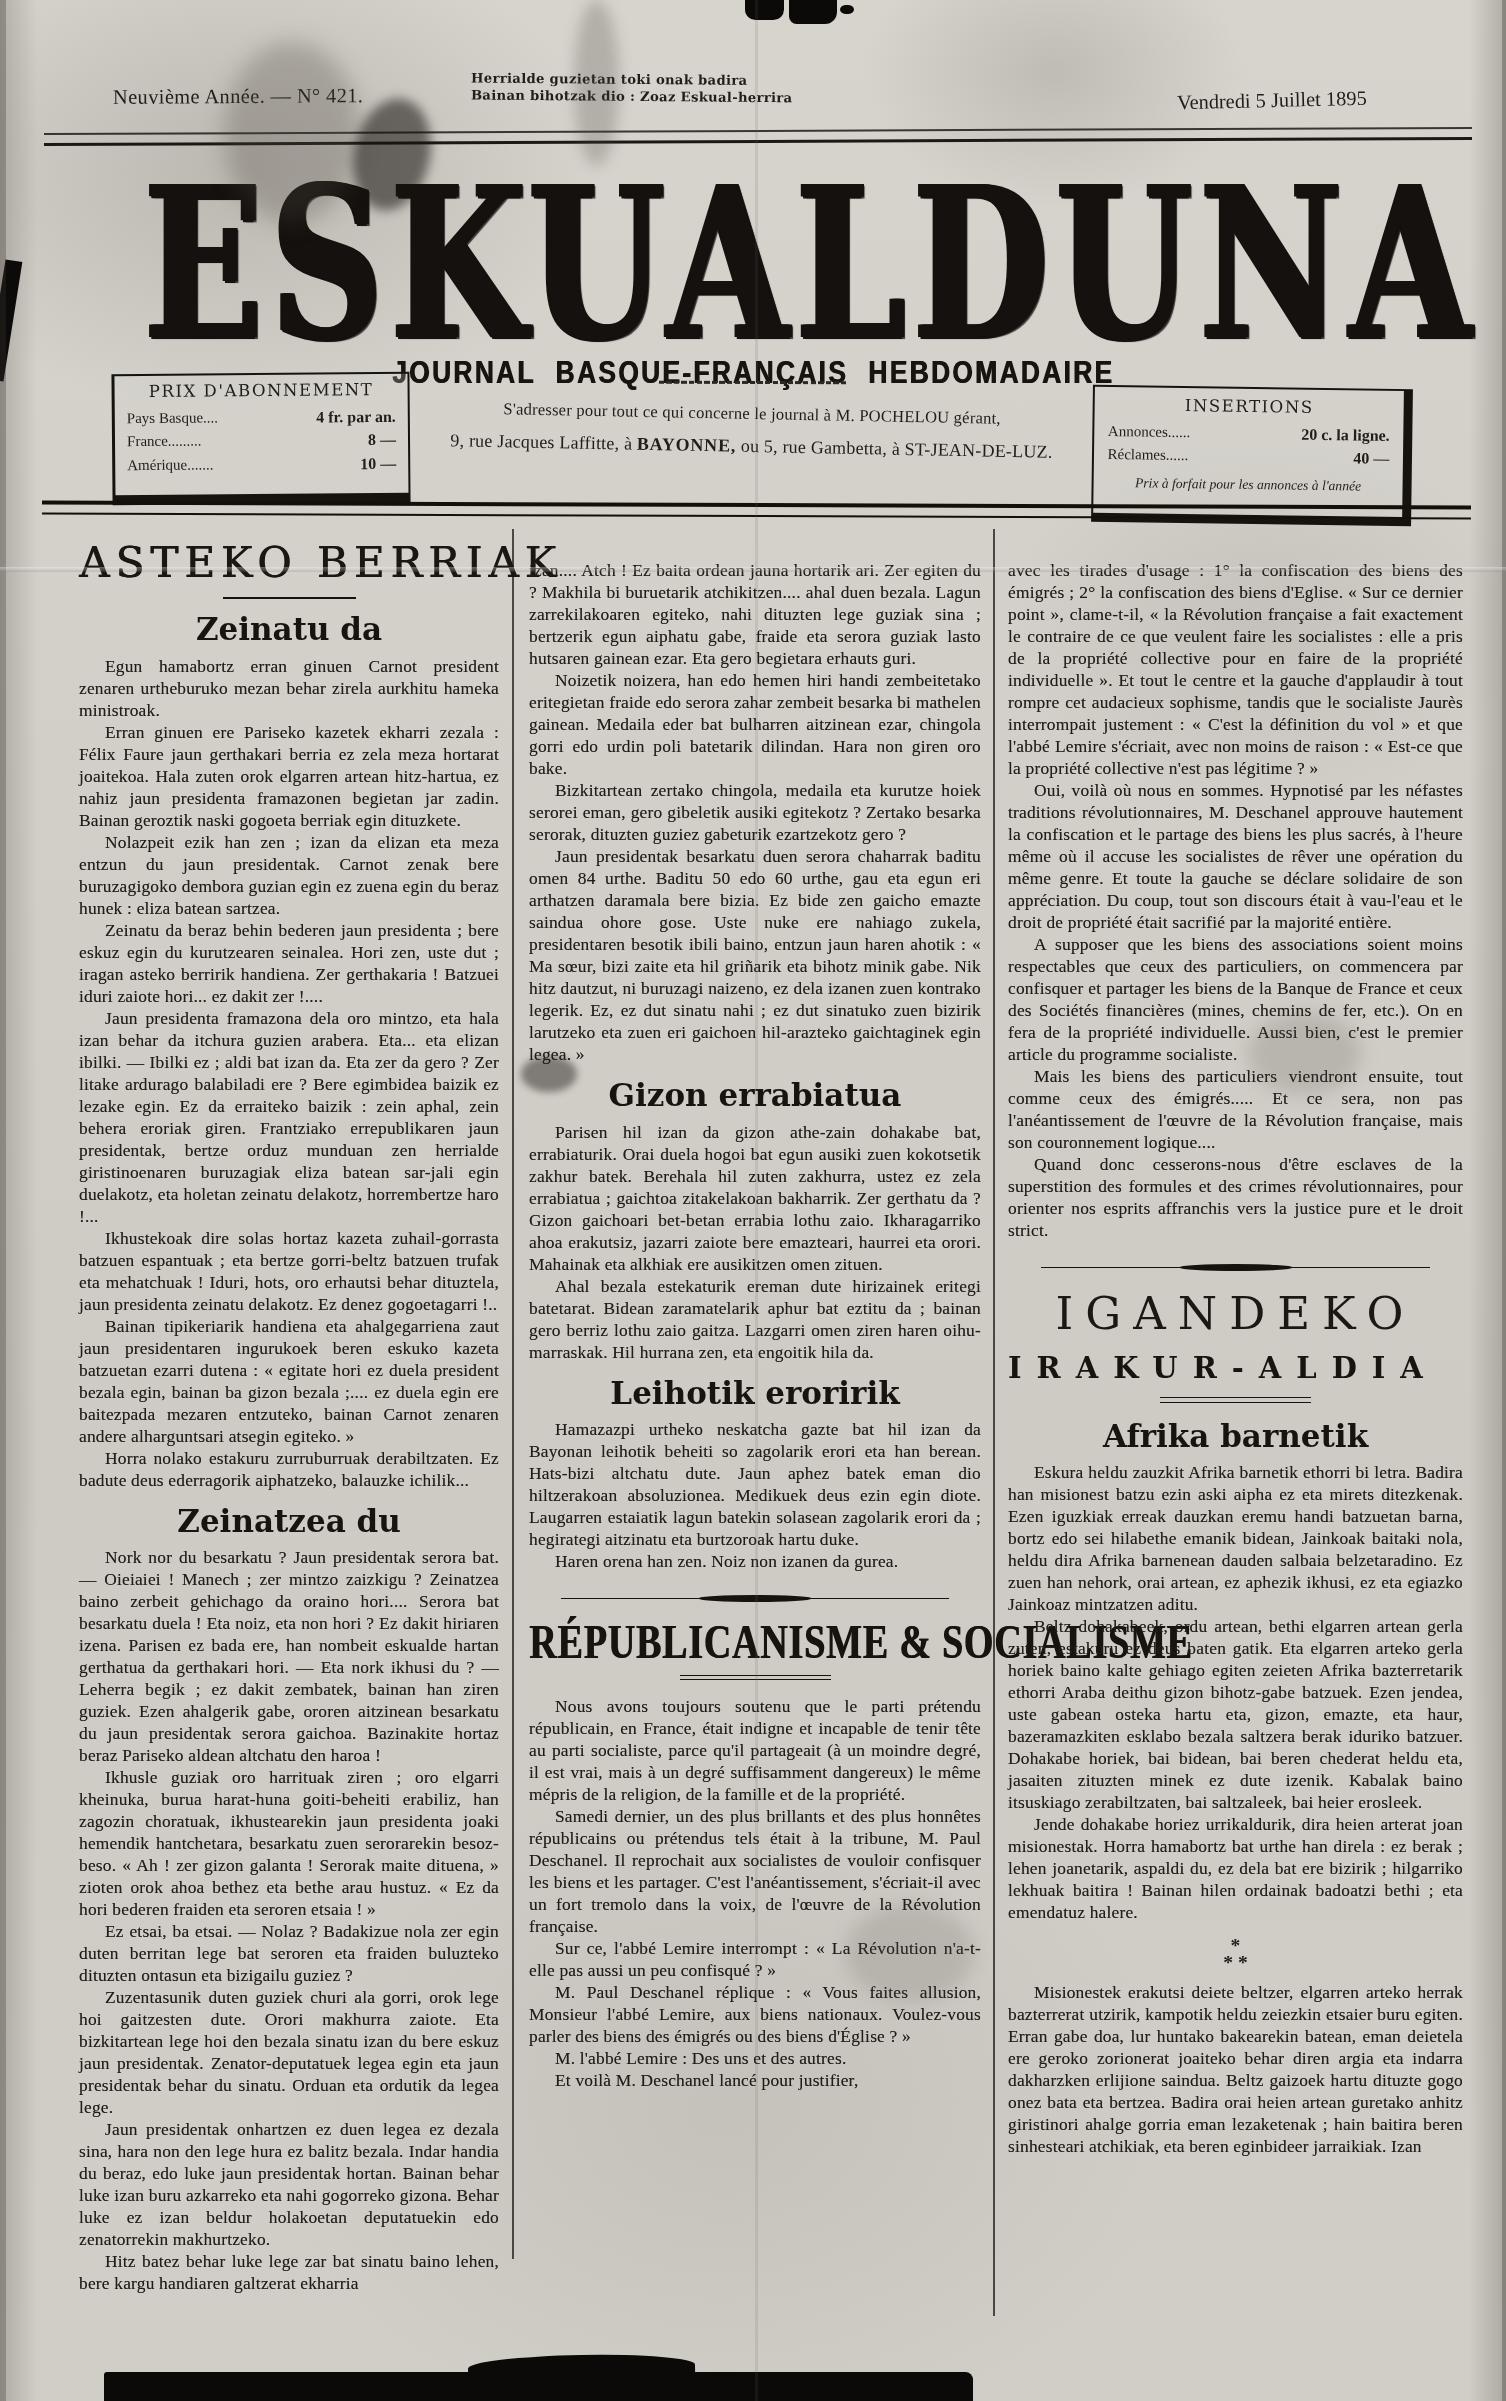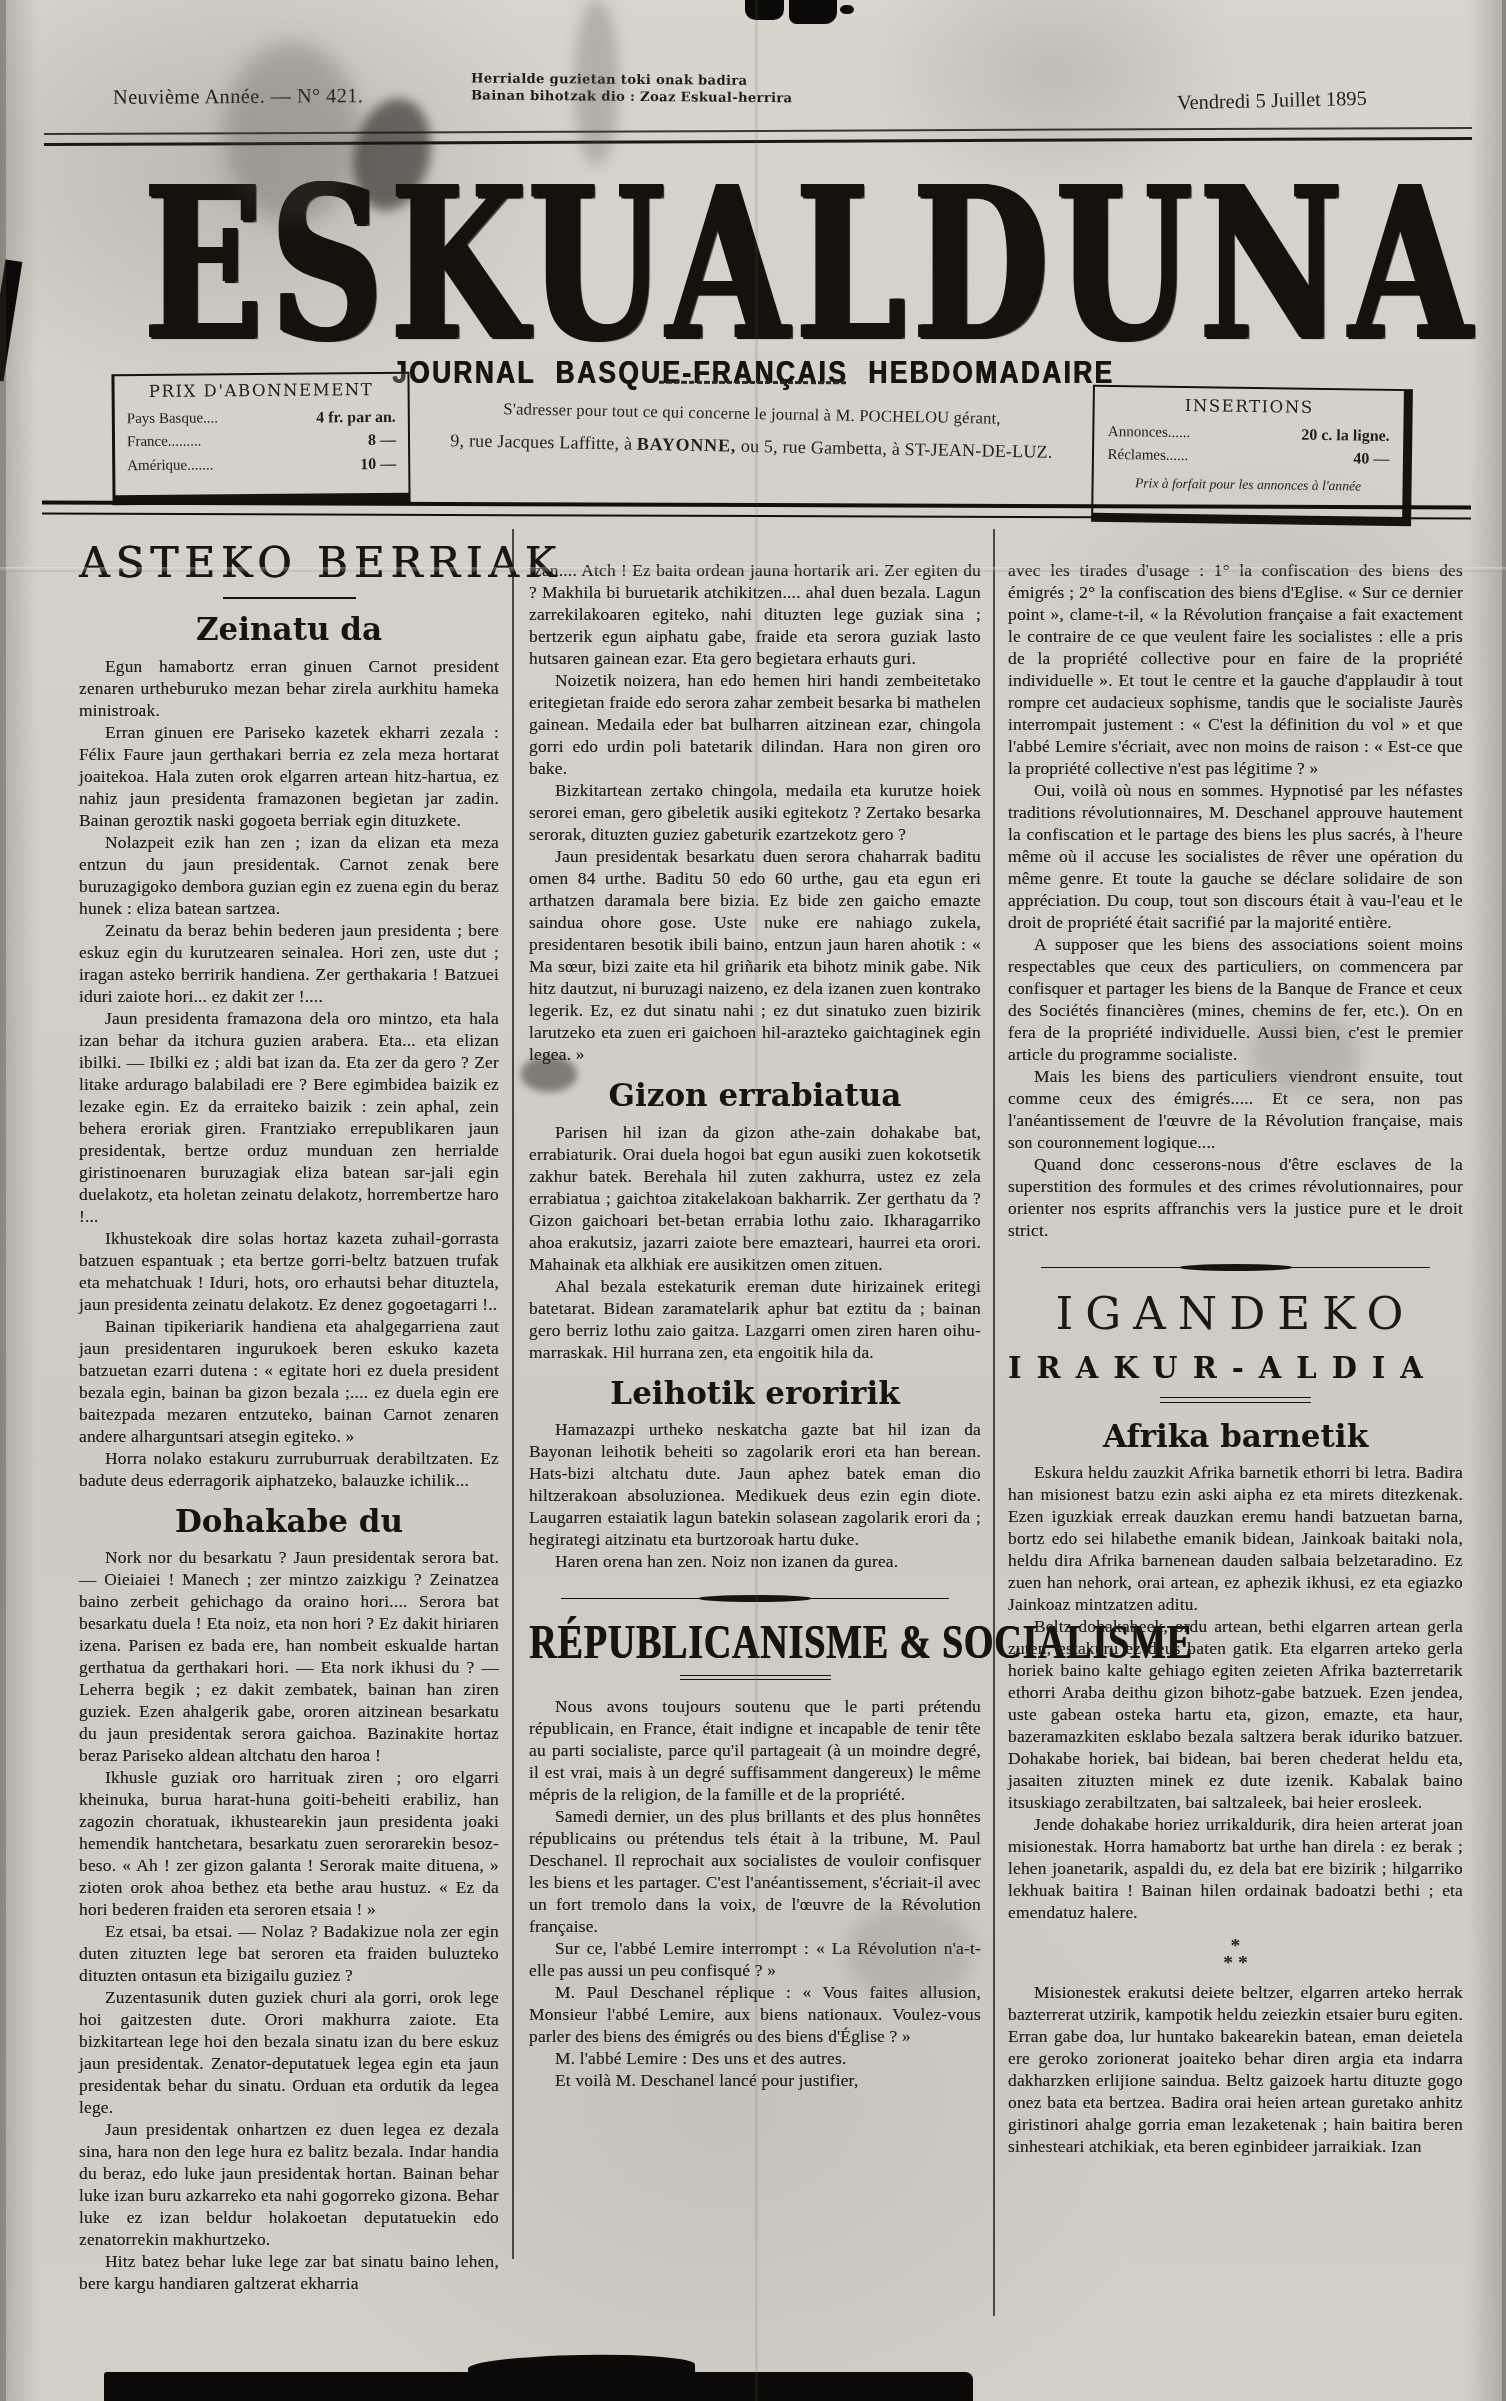--- a/index.html
+++ b/index.html
@@ -166,24 +166,24 @@
       <div class="blk rule-short"></div>
       <div class="blk h-sub">Zeinatu da</div>
       <div class="blk p">Egun hamabortz erran ginuen Carnot president zenaren urtheburuko mezan behar zirela aurkhitu hameka ministroak.</div>
       <div class="blk p">Erran ginuen ere Pariseko kazetek ekharri zezala : Félix Faure jaun gerthakari berria ez zela meza hortarat joaitekoa. Hala zuten orok elgarren artean hitz-hartua, ez nahiz jaun presidenta framazonen begietan jar zadin. Bainan geroztik naski gogoeta berriak egin dituzkete.</div>
       <div class="blk p">Nolazpeit ezik han zen ; izan da elizan eta meza entzun du jaun presidentak. Carnot zenak bere buruzagigoko dembora guzian egin ez zuena egin du beraz hunek : eliza batean sartzea.</div>
       <div class="blk p">Zeinatu da beraz behin bederen jaun presidenta ; bere eskuz egin du kurutzearen seinalea. Hori zen, uste dut ; iragan asteko berririk handiena. Zer gerthakaria ! Batzuei iduri zaiote hori... ez dakit zer !....</div>
       <div class="blk p">Jaun presidenta framazona dela oro mintzo, eta hala izan behar da itchura guzien arabera. Eta... eta elizan ibilki. — Ibilki ez ; aldi bat izan da. Eta zer da gero ? Zer litake ardurago balabiladi ere ? Bere egimbidea baizik ez lezake egin. Ez da erraiteko baizik : zein aphal, zein behera eroriak giren. Frantziako errepublikaren jaun presidentak, bertze orduz munduan zen herrialde giristinoenaren buruzagiak eliza batean sar-jali egin duelakotz, eta holetan zeinatu delakotz, horrembertze haro !...</div>
       <div class="blk p">Ikhustekoak dire solas hortaz kazeta zuhail-gorrasta batzuen espantuak ; eta bertze gorri-beltz batzuen trufak eta mehatchuak ! Iduri, hots, oro erhautsi behar dituztela, jaun presidenta zeinatu delakotz. Ez denez gogoetagarri !..</div>
       <div class="blk p">Bainan tipikeriarik handiena eta ahalgegarriena zaut jaun presidentaren ingurukoek beren eskuko kazeta batzuetan ezarri dutena : « egitate hori ez duela president bezala egin, bainan ba gizon bezala ;.... ez duela egin ere baitezpada mezaren entzuteko, bainan Carnot zenaren andere alharguntsari atsegin egiteko. »</div>
       <div class="blk p">Horra nolako estakuru zurruburruak derabiltzaten. Ez badute deus ederragorik aiphatzeko, balauzke ichilik...</div>
-      <div class="blk h-sub">Dohakabe du</div>
+      <div class="blk h-sub">Zeinatzea du</div>
       <div class="blk p">Nork nor du besarkatu ? Jaun presidentak serora bat. — Oieiaiei ! Manech ; zer mintzo zaizkigu ? Zeinatzea baino zerbeit gehichago da oraino hori.... Serora bat besarkatu duela ! Eta noiz, eta non hori ? Ez dakit hiriaren izena. Parisen ez bada ere, han nombeit eskualde hartan gerthatua da gerthakari hori. — Eta nork ikhusi du ? — Leherra begik ; ez dakit zembatek, bainan han ziren guziek. Ezen ahalgerik gabe, ororen aitzinean besarkatu du jaun presidentak serora gaichoa. Bazinakite hortaz beraz Pariseko aldean altchatu den haroa !</div>
       <div class="blk p">Ikhusle guziak oro harrituak ziren ; oro elgarri kheinuka, burua harat-huna goiti-beheiti erabiliz, han zagozin choratuak, ikhustearekin jaun presidenta joaki hemendik hantchetara, besarkatu zuen serorarekin besoz-beso. « Ah ! zer gizon galanta ! Serorak maite dituena, » zioten orok ahoa bethez eta bethe arau hustuz. « Ez da hori bederen fraiden eta seroren etsaia ! »</div>
-      <div class="blk p">Ez etsai, ba etsai. — Nolaz ? Badakizue nola zer egin duten zituzten lege bat seroren eta fraiden buluzteko dituzten ontasun eta bizigailu guziez ?</div>
+      <div class="blk p">Ez etsai, ba etsai. — Nolaz ? Badakizue nola zer egin duten berritan lege bat seroren eta fraiden buluzteko dituzten ontasun eta bizigailu guziez ?</div>
       <div class="blk p">Zuzentasunik duten guziek churi ala gorri, orok lege hoi gaitzesten dute. Orori makhurra zaiote. Eta bizkitartean lege hoi den bezala sinatu izan du bere eskuz jaun presidentak. Zenator-deputatuek legea egin eta jaun presidentak behar du sinatu. Orduan eta ordutik da legea lege.</div>
       <div class="blk p">Jaun presidentak onhartzen ez duen legea ez dezala sina, hara non den lege hura ez balitz bezala. Indar handia du beraz, edo luke jaun presidentak hortan. Bainan behar luke izan buru azkarreko eta nahi gogorreko gizona. Behar luke ez izan beldur holakoetan deputatuekin edo zenatorrekin makhurtzeko.</div>
       <div class="blk p">Hitz batez behar luke lege zar bat sinatu baino lehen, bere kargu handiaren galtzerat ekharria</div>
     </div>
   <div class="col col-2">
       <div class="blk p0">izan.... Atch ! Ez baita ordean jauna hortarik ari. Zer egiten du ? Makhila bi buruetarik atchikitzen.... ahal duen bezala. Lagun zarrekilakoaren egiteko, nahi dituzten lege guziak sina ; bertzerik egun aiphatu gabe, fraide eta serora guziak lasto hutsaren gainean ezar. Eta gero begietara erhauts guri.</div>
       <div class="blk p">Noizetik noizera, han edo hemen hiri handi zembeitetako eritegietan fraide edo serora zahar zembeit besarka bi mathelen gainean. Medaila eder bat bulharren aitzinean ezar, chingola gorri edo urdin poli batetarik dilindan. Hara non giren oro bake.</div>
       <div class="blk p">Bizkitartean zertako chingola, medaila eta kurutze hoiek serorei eman, gero gibeletik ausiki egitekotz ? Zertako besarka serorak, dituzten guziez gabeturik ezartzekotz gero ?</div>
       <div class="blk p">Jaun presidentak besarkatu duen serora chaharrak baditu omen 84 urthe. Baditu 50 edo 60 urthe, gau eta egun eri arthatzen daramala bere bizia. Ez bide zen gaicho emazte saindua ohore gose. Uste nuke ere nahiago zukela, presidentaren besotik ibili baino, entzun jaun haren ahotik : « Ma sœur, bizi zaite eta hil griñarik eta bihotz minik gabe. Nik hitz dautzut, ni buruzagi naizeno, ez dela izanen zuen kontrako legerik. Ez, ez dut sinatu nahi ; ez dut sinatuko zuen bizirik larutzeko eta zuen eri gaichoen hil-arazteko gaichtaginek egin legea. »</div>
       <div class="blk h-sub">Gizon errabiatua</div>

